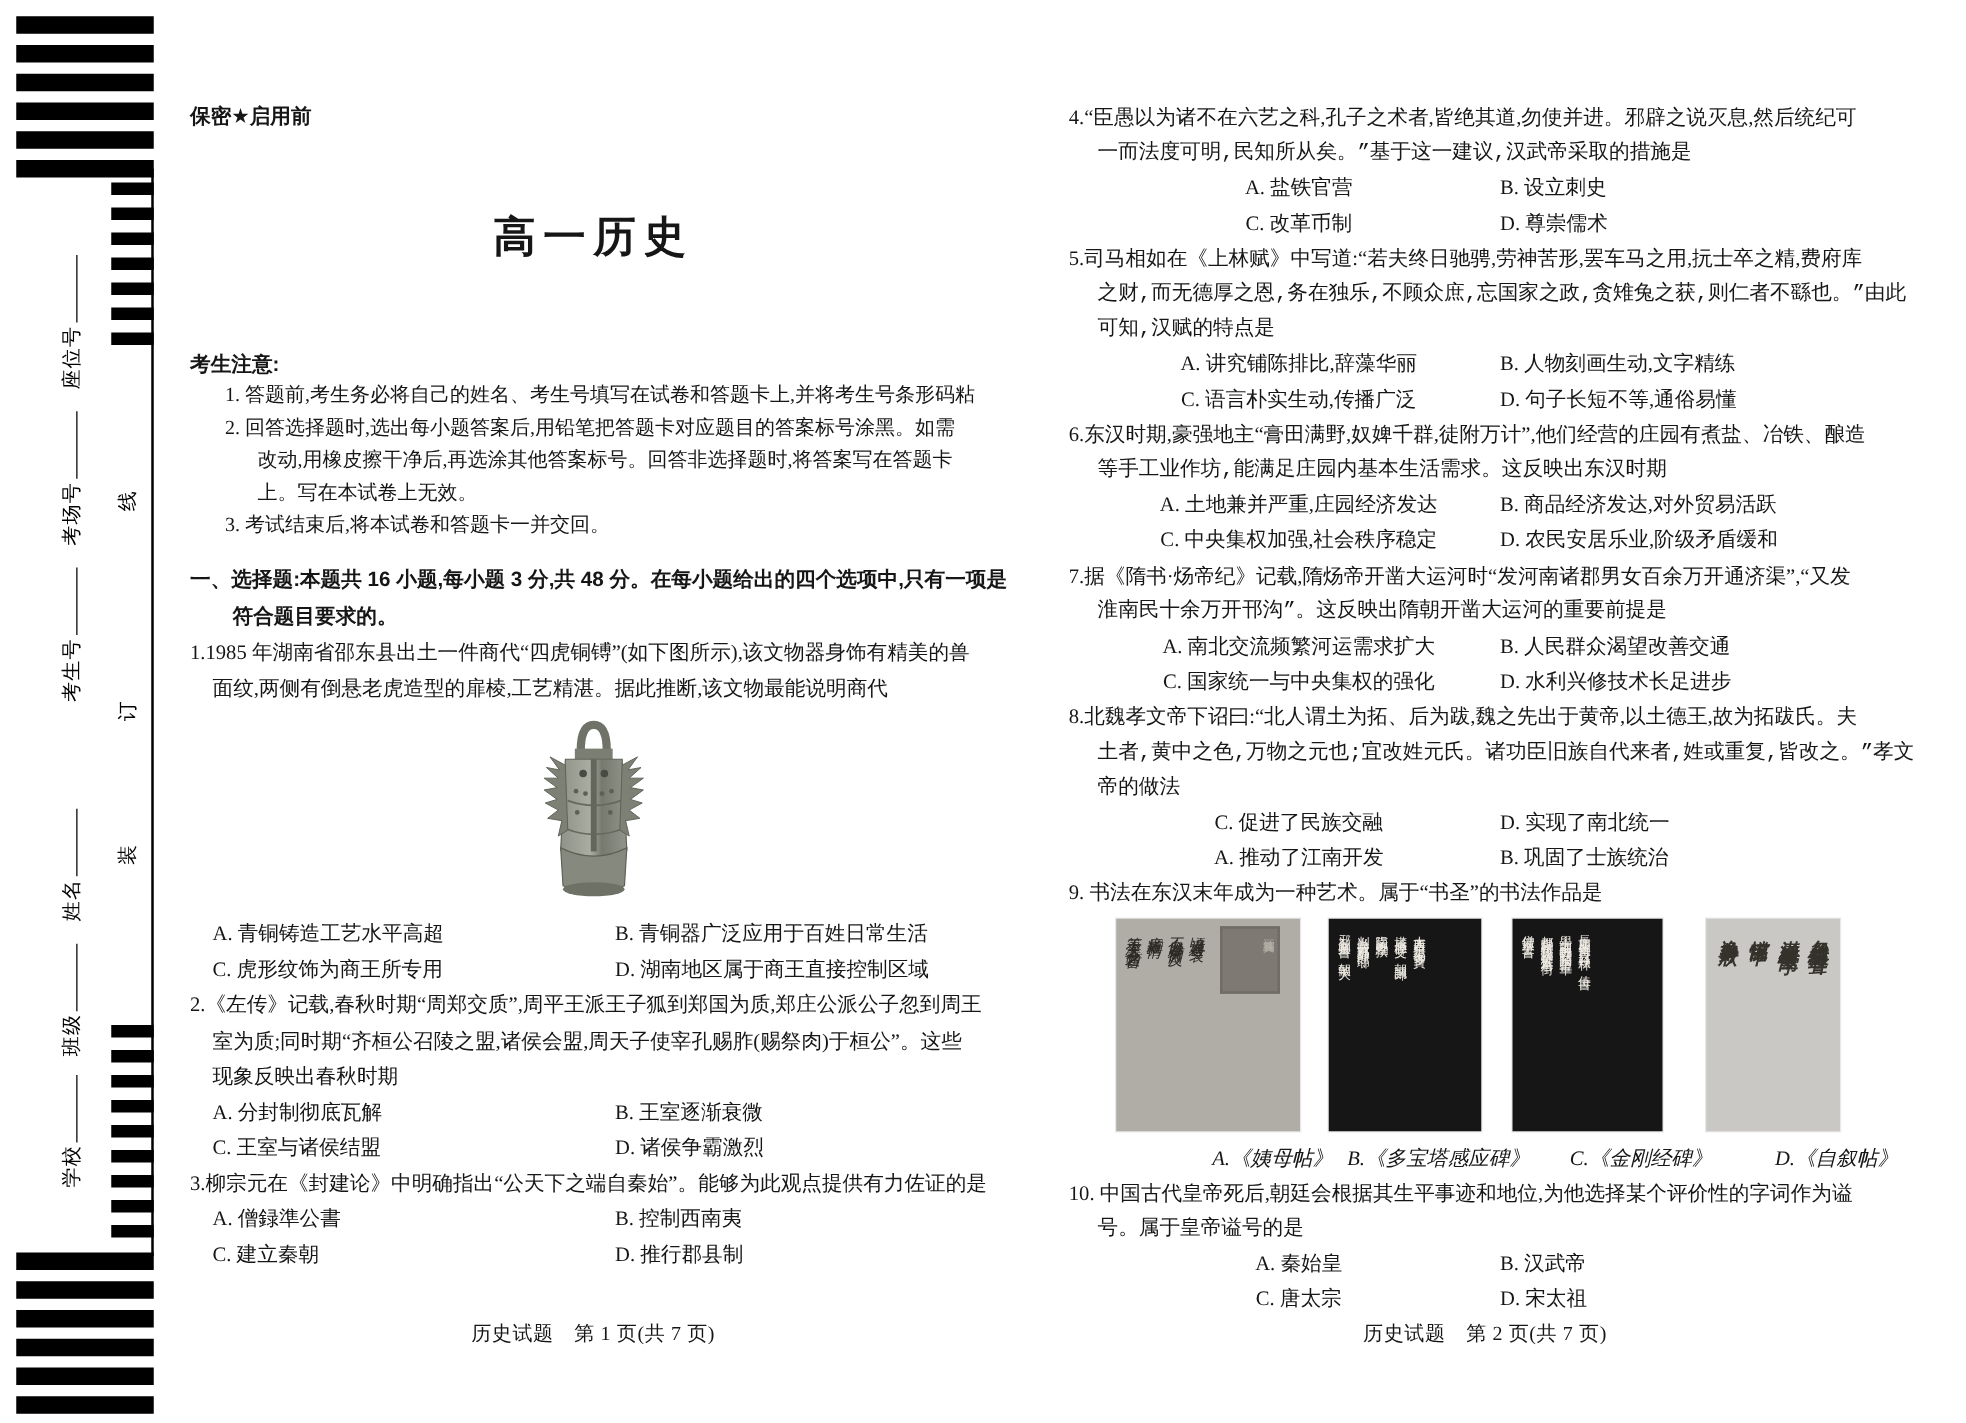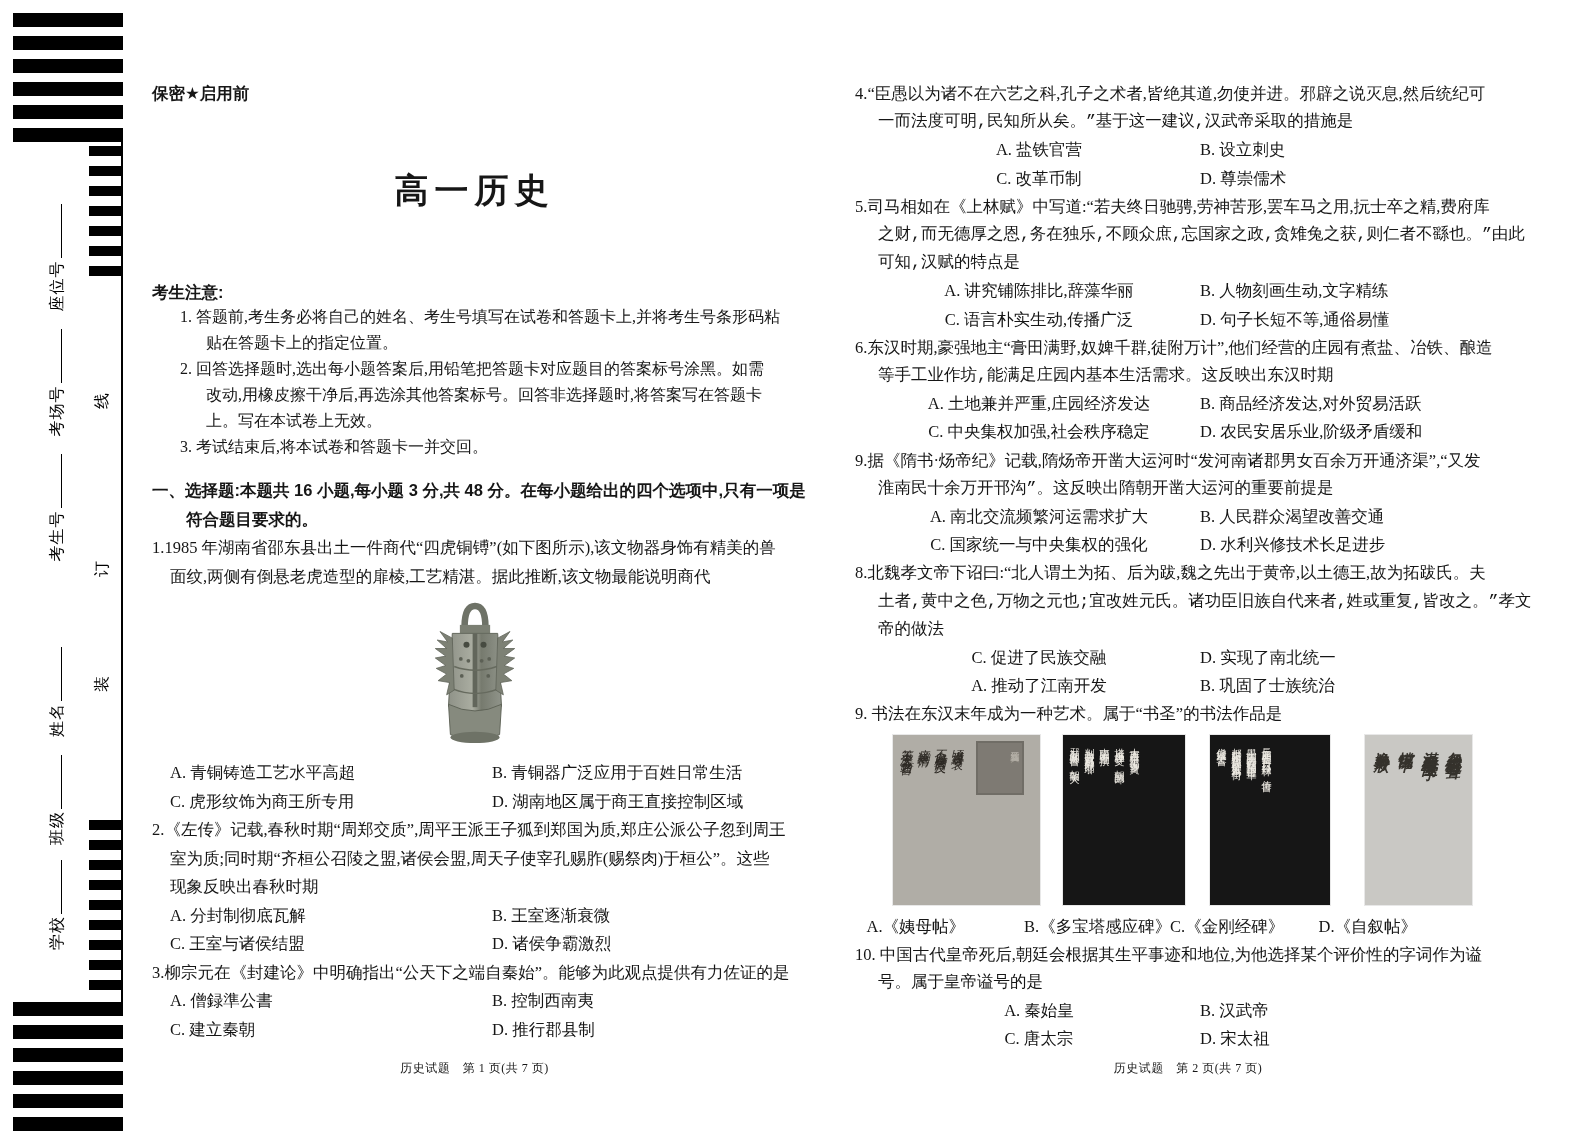--- a/index.html
+++ b/index.html
@@ -39,42 +39,42 @@
   .section-head .sh2{padding-left:34px;}
 
   .question{margin:0;}
   .qline{white-space:nowrap;}
   .page1 .qline.cont{padding-left:18px;}
   .page2 .qline.cont{padding-left:23px;font-family:Liberation Mono, monospace;}
   .opts{display:flex;padding-left:18px;white-space:nowrap;}
   .page2 .opts{padding-left:23px;text-align:center;}
   .opts .o1{display:inline-block;width:322px;}
 
-  .footer{position:absolute;width:100%;text-align:center;font-size:12px;letter-spacing:.5px;}
+  .footer{position:absolute;width:100%;text-align:center;font-size:16px;letter-spacing:.5px;}
   .page1 .footer{top:972px;}
   .page2 .footer{top:974px;}
 
   
   .artifact-wrap{height:168px;display:flex;justify-content:center;align-items:center;}
 
   
   .cal-row{position:relative;height:212px;}
   .cal{position:absolute;top:6px;height:170px;overflow:hidden;box-shadow:0 0 0 1px #8a8a8a33;}
   .cal .vtext{writing-mode:vertical-rl;height:160px;padding:5px 4px;letter-spacing:2px;}
   .cal.rubbing{background:#161616;}
   .cal.rubbing .vtext{color:#efece4;font-size:10px;line-height:15px;}
   .cal.ink-light{background:#b0ada6;}
   .cal.ink-light .vtext{color:#2c2823;font-size:12px;line-height:17px;filter:blur(.3px);font-style:italic;}
   .cal.cursive-light{background:#c9c8c4;}
   .cal.cursive-light .vtext{color:#35322c;font-size:15px;line-height:24px;filter:blur(.4px);
         font-style:italic;font-weight:700;}
   .seal{position:absolute;right:16px;top:6px;width:40px;height:46px;background:#615c54;
         opacity:.62;border:2px solid #4a463f;color:#b9b4aa;font-size:9px;line-height:11px;
         writing-mode:vertical-rl;padding:2px;}
-  .cal-caption{position:absolute;top:184px;width:200px;text-align:left;font-size:16.5px;white-space:nowrap;}
+  .cal-caption{position:absolute;top:184px;width:200px;text-align:right;font-size:16.5px;white-space:nowrap;font-style:italic;}
 </style>
 </head>
 <body>
 
 <div class="canvas">
 
   <div class="margin-area">
       <div class="bar-wide" style="top: 13px;"></div>
       <div class="bar-wide" style="top: 36px;"></div>
       <div class="bar-wide" style="top: 59px;"></div>
@@ -114,21 +114,20 @@
       <div class="bind-char" style="top: 553px;">订</div>
       <div class="bind-char" style="top: 668px;">装</div>
     </div>
 
   <div class="page page1">
     <div class="sec-label nowrap">保密★启用前</div>
     <div class="paper-title">高一历史</div>
     <div class="notice-head">考生注意:</div>
     <div class="notices">
         <div class="notice-line">1. 答题前,考生务必将自己的姓名、考生号填写在试卷和答题卡上,并将考生号条形码粘</div>
-        <div class="notice-line cont">贴在答题卡上的指定位置。</div>
         <div class="notice-line">2. 回答选择题时,选出每小题答案后,用铅笔把答题卡对应题目的答案标号涂黑。如需</div>
         <div class="notice-line cont">改动,用橡皮擦干净后,再选涂其他答案标号。回答非选择题时,将答案写在答题卡</div>
         <div class="notice-line cont">上。写在本试卷上无效。</div>
         <div class="notice-line">3. 考试结束后,将本试卷和答题卡一并交回。</div>
       </div>
     <div class="section-head">
       <div class="nowrap">一、选择题:本题共 16 小题,每小题 3 分,共 48 分。在每小题给出的四个选项中,只有一项是</div>
       <div class="sh2 nowrap">符合题目要求的。</div>
     </div>
     <div id="q-left">
@@ -235,21 +234,21 @@
           <div class="opts">
             <span class="o1">A. 土地兼并严重,庄园经济发达</span>
             <span class="o2">B. 商品经济发达,对外贸易活跃</span>
           </div>
           <div class="opts">
             <span class="o1">C. 中央集权加强,社会秩序稳定</span>
             <span class="o2">D. 农民安居乐业,阶级矛盾缓和</span>
           </div>
         </div>
         <div class="question">
-          <div class="qline">9.据《隋书·炀帝纪》记载,隋炀帝开凿大运河时“发河南诸郡男女百余万开通济渠”,“又发</div>
+          <div class="qline">7.据《隋书·炀帝纪》记载,隋炀帝开凿大运河时“发河南诸郡男女百余万开通济渠”,“又发</div>
           <div class="qline cont">淮南民十余万开邗沟”。这反映出隋朝开凿大运河的重要前提是</div>
           <div class="opts">
             <span class="o1">A. 南北交流频繁河运需求扩大</span>
             <span class="o2">B. 人民群众渴望改善交通</span>
           </div>
           <div class="opts">
             <span class="o1">C. 国家统一与中央集权的强化</span>
             <span class="o2">D. 水利兴修技术长足进步</span>
           </div>
         </div>

